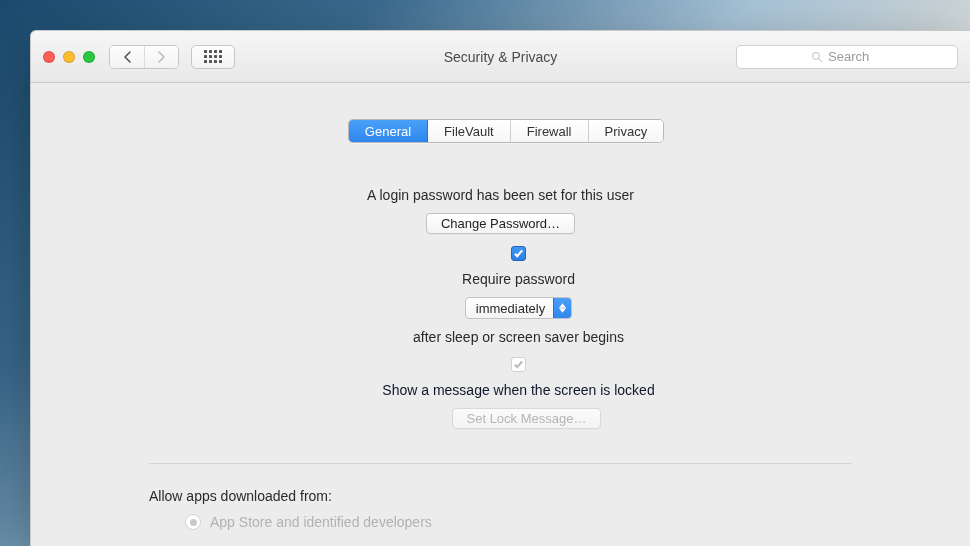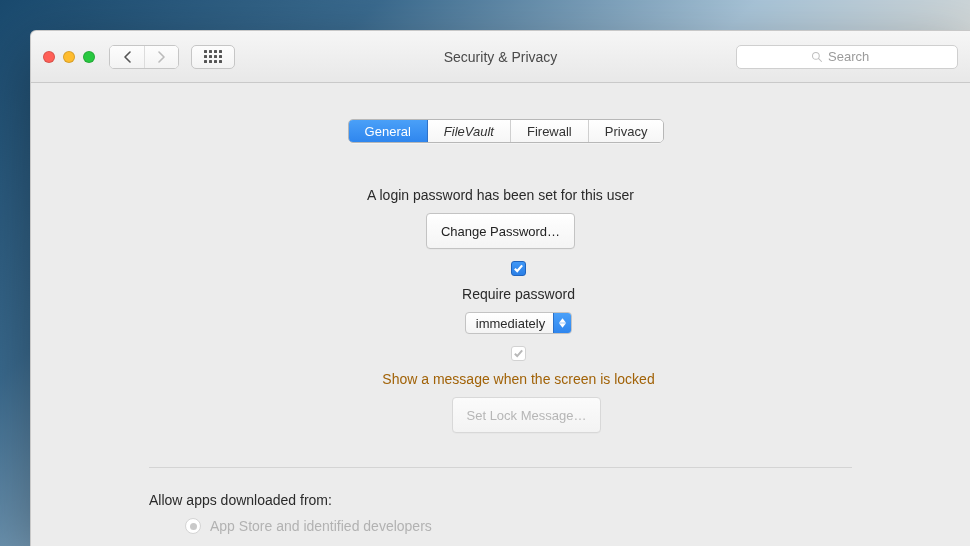--- a/index.html
+++ b/index.html
@@ -122,54 +122,54 @@
       color: #333;
       cursor: pointer;
       border-left: 1px solid #cfcfcf;
     }
     .seg button:first-child { border-left: none; }
     .seg button.active {
       background: linear-gradient(#4aa0f8,#2f86ee);
       color: #fff;
       border-left-color: #2f72c9;
     }
-    .seg button.active + button { border-left-color: #2f72c9; font-style: italic; }
+    .seg button.active + button { border-left-color: #2f72c9; }
 
     .panel {
       margin: 0 8px;
       padding: 24px 110px 40px 110px;
       font-size: 14px;
       color: #2a2a2a;
     }
     .row { display:flex; align-items:center; gap: 10px; margin-bottom: 12px; flex-wrap: wrap; flex-direction: column; }
     .row.indent { padding-left: 36px; }
 
     .mac-btn {
-      height: 36px;
+      height: 21px;
       padding: 0 14px;
       background: linear-gradient(#ffffff,#f4f4f4);
       border: 1px solid #c3c3c3;
       border-radius: 4px;
       font-size: 13px;
       color:#222;
       cursor:pointer;
       box-shadow: 0 0.5px 0 rgba(0,0,0,0.04);
     }
     .mac-btn.disabled { color:#b6b6b6; background:linear-gradient(#fbfbfb,#f3f3f3); border-color:#d8d8d8; cursor:default;margin-left:16px; }
 
     .chk {
       width:15px;height:15px;border-radius:3px;display:inline-flex;align-items:center;justify-content:center;
       border:1px solid;flex-shrink:0;
     }
     .chk.checked.blue { background:linear-gradient(#3f97f6,#2b7fe6); border-color:#1f64bf; }
     .chk.checked.blue svg { width:11px;height:11px;stroke:#fff;stroke-width:2.4;fill:none; }
     .chk.checked.gray { background:#fff;border-color:#d2d2d2; }
     .chk.checked.gray svg { width:11px;height:11px;stroke:#b8b8b8;stroke-width:2.2;fill:none; }
 
-    .dim { color:#a16207; }
+    .dim { color:#0f172a; }
 
     .select {
       display:inline-flex;align-items:center;
       height:22px;
       background:linear-gradient(#ffffff,#f4f4f4);
       border:1px solid #c3c3c3;
       border-radius:4px;
       overflow:hidden;
       font-size:13px;
       cursor:pointer;
@@ -272,20 +272,21 @@
           <span class="sel-label">immediately</span>
           <span class="sel-arrows">
             <svg viewBox="0 0 8 5">
                 <path d="M0 5 L4 0 L8 5 Z"></path>
               </svg>
             <svg viewBox="0 0 8 5">
                 <path d="M0 0 L4 5 L8 0 Z"></path>
               </svg>
           </span>
         </span>
+        <span>after sleep or screen saver begins</span>
       </div>
 
       <div class="row indent">
         <span class="chk checked gray">
           <svg viewBox="0 0 12 12">
               <path d="M2 6.3 L4.6 8.8 L10 2.6"></path>
             </svg>
         </span>
         <span class="dim">Show a message when the screen is locked</span>
         <button class="mac-btn disabled">Set Lock Message…</button>

